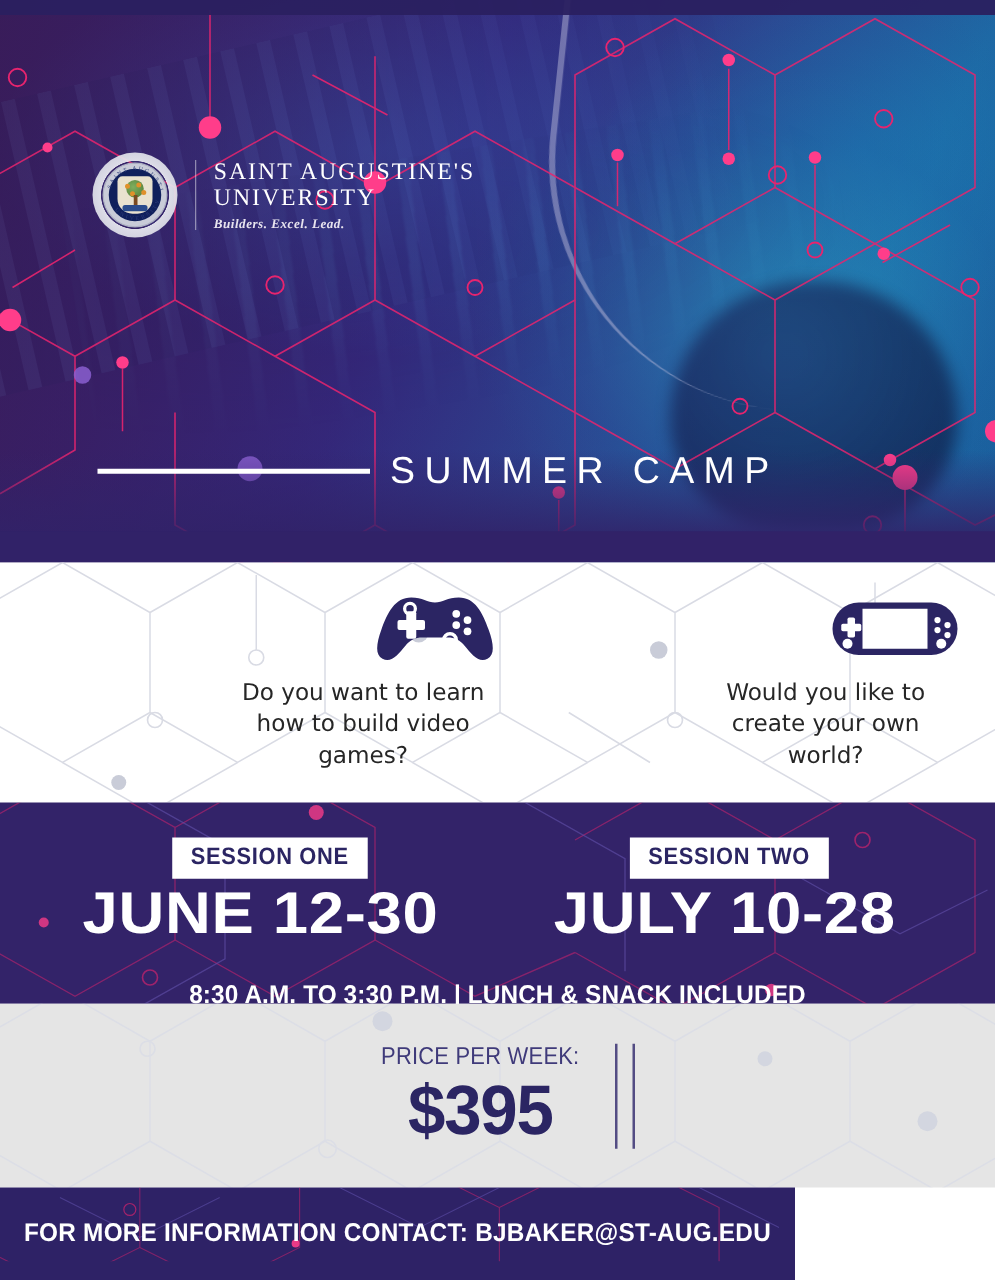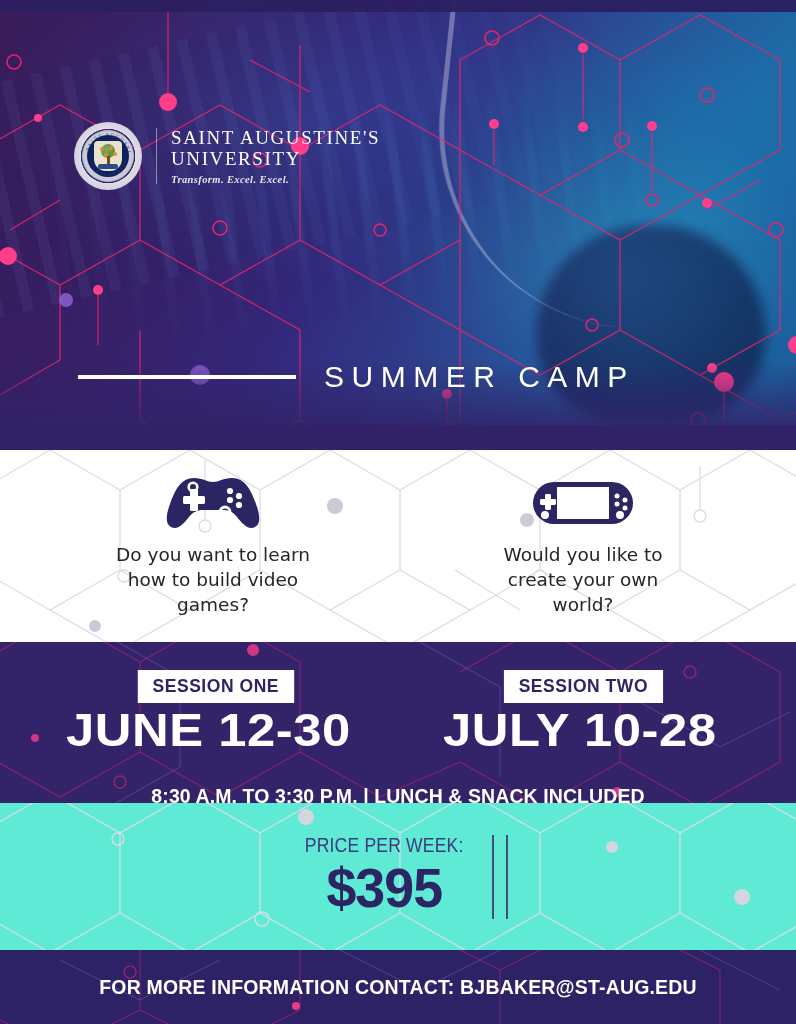--- a/index.html
+++ b/index.html
@@ -75,60 +75,60 @@
       color:#fff;letter-spacing:1.6px;font-size:19px;line-height:21px;font-weight:400;}
   .logo-text .tag{font-family:"Liberation Serif","DejaVu Serif",serif;font-style:italic;
       color:#e7e3ee;font-size:10.5px;letter-spacing:.4px;margin-top:5px;font-weight:700;}
 
   
   .title-wrap{position:absolute;left:78px;top:198px;z-index:6;}
   .tline{color:#fff;font-weight:700;font-family:"Liberation Sans","DejaVu Sans",sans-serif;
     letter-spacing:-1px;line-height:.82;text-shadow:0 2px 10px rgba(20,10,50,.45);}
   .t-world{font-size:97px;transform:scaleX(1.12);transform-origin:left center;display:block;}
   .t-builders{font-size:97px;transform:scaleX(1.03);transform-origin:left center;display:block;margin-top:6px;}
-  .sub-row{position:absolute;left:78px;top:360px;width:560px;display:flex;align-items:center;gap:28px;z-index:6;}
+  .sub-row{position:absolute;left:78px;top:360px;width:560px;display:flex;align-items:center;gap:16px;z-index:6;}
   .sub-rule{width:218px;height:4px;background:#fff;flex:none;}
   .sub-text{color:#fff;font-size:30px;letter-spacing:7.5px;font-weight:400;white-space:nowrap;}
 
   
   .features{position:absolute;left:0;top:450px;width:796px;height:192px;background:#fff;overflow:hidden;}
   .features .wm{position:absolute;inset:0;opacity:1;}
   .feat-grid{position:absolute;inset:0;display:flex;z-index:3;padding:24px 28px 0;}
-  .feat{flex:1;display:flex;flex-direction:column;align-items:center;}
+  .feat{flex:1;display:flex;flex-direction:column;align-items:flex-end;}
   .feat .ic{height:58px;display:flex;align-items:center;justify-content:center;}
   .feat p{margin:10px 0 0;text-align:center;color:#262626;font-size:18.5px;line-height:25px;
      font-family:"DejaVu Sans","Liberation Sans",sans-serif;font-weight:400;max-width:215px;}
 
   
   .sessions{position:absolute;left:0;top:642px;width:796px;height:161px;background:#332369;overflow:hidden;}
   .sessions .hex-net{opacity:.85;}
   .ses-inner{position:relative;z-index:4;height:100%;}
   .badge{position:absolute;background:#fff;color:#2b2563;font-weight:700;font-size:19px;
      letter-spacing:.6px;padding:5px 16px 6px;transform:scaleX(.92);transform-origin:center;}
   .badge-one{left:131px;top:670px;}
   .badge-two{left:497px;top:670px;}
   .ses-date{position:absolute;color:#fff;font-weight:700;font-size:47px;letter-spacing:.5px;
      transform:scaleX(1.08);transform-origin:left center;}
   .date-one{left:66px;top:702px;}
   .date-two{left:443px;top:702px;}
   .ses-time{position:absolute;left:0;top:784px;width:796px;text-align:center;color:#fff;
      font-weight:700;font-size:20.5px;letter-spacing:.1px;transform:scaleX(.95);}
 
   
-  .prices{position:absolute;left:0;top:803px;width:796px;height:147px;background:#5eead4;overflow:hidden;}
+  .prices{position:absolute;left:0;top:803px;width:796px;height:147px;background:#e5e5e5;overflow:hidden;}
   .prices .wm{position:absolute;inset:0;}
   .price-row{position:absolute;inset:0;z-index:3;display:flex;align-items:center;justify-content:center;padding:0 30px;}
   .pcol{display:flex;flex-direction:column;align-items:center;justify-content:center;padding:0 14px;}
   .plabel{color:#3f3a7a;font-size:19.5px;letter-spacing:.2px;transform:scaleX(.9);white-space:nowrap;
      font-family:"Liberation Sans","DejaVu Sans",sans-serif;}
   .pval{color:#2b2563;font-weight:700;font-size:56px;letter-spacing:-1px;margin-top:-2px;transform:scaleX(.96);}
   .pdiv{width:2px;height:84px;background:#3a3172;opacity:.85;flex:none;margin:0 6px;}
 
   
-  .footer{position:absolute;left:0;top:950px;width:796px;height:74px;background:#2e2266;overflow:hidden;}
+  .footer{position:absolute;left:0;top:950px;width:636px;height:74px;background:#2e2266;overflow:hidden;}
   .footer .hex-net{opacity:.9;}
   .footer-text{position:absolute;inset:0;z-index:4;display:flex;align-items:center;justify-content:center;
      color:#fff;font-weight:700;font-size:20.5px;letter-spacing:.2px;transform:scaleX(.95);}
 </style>
 </head>
 <body>
 
 <div class="poster">
 
   <div class="hero">
@@ -230,21 +230,21 @@
           <i style="left:5px;top:7px"></i>
             <i style="left:14px;top:6px"></i>
           </div>
         <div class="trunk"></div>
         <div class="base"></div>
       </div>
       <div class="logo-divider"></div>
       <div class="logo-text">
         <div class="l1">SAINT AUGUSTINE'S</div>
         <div class="l2">UNIVERSITY</div>
-        <div class="tag">Transform. Excel. Excel.</div>
+        <div class="tag">Builders. Excel. Lead.</div>
       </div>
     </div>
 
     <div class="sub-row">
       <span class="sub-rule"></span>
       <span class="sub-text">SUMMER CAMP</span>
     </div>
   </div>
 
   <div class="features">

